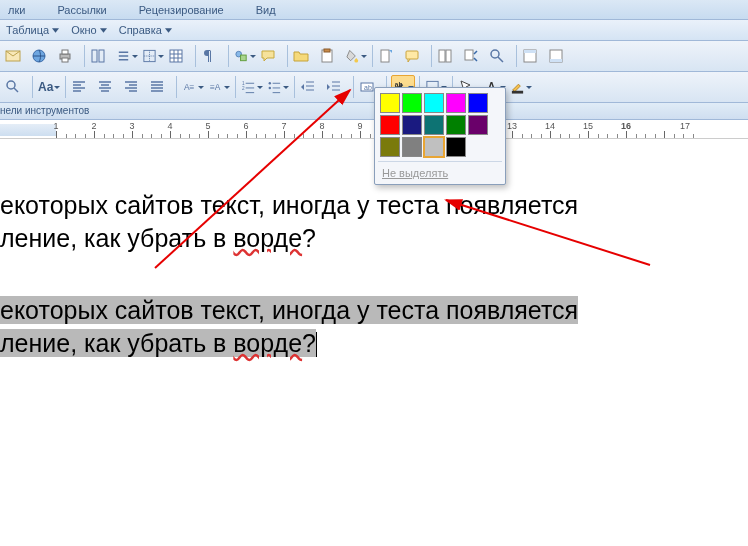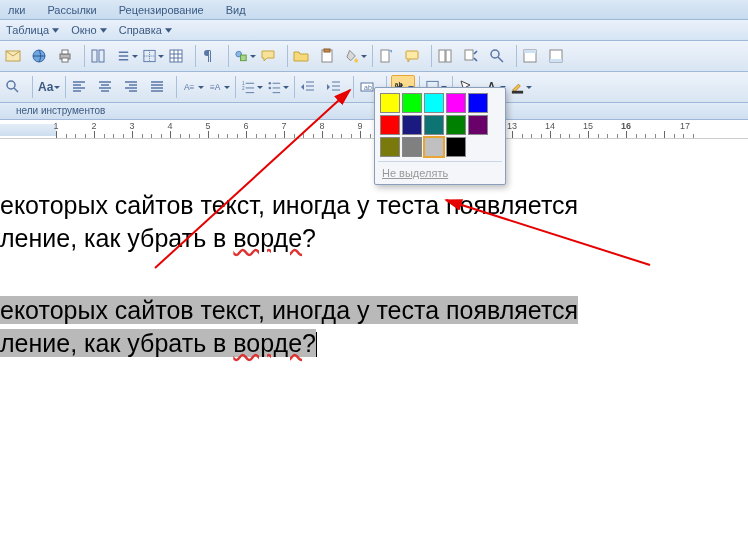--- a/index.html
+++ b/index.html
@@ -1,27 +1,27 @@
 <!DOCTYPE html>
 <html><head>
 <meta charset="utf-8">
 <style>
 body{margin:0;font-family:"Segoe UI",Tahoma,sans-serif;font-size:11px;background:#fff;width:748px;height:546px;overflow:hidden;position:relative}
-.tabs{background:linear-gradient(#dbe8f5,#c7dbf0);border-bottom:1px solid #a0b8d8;padding-left:6px;display:flex;gap:18px;height:19px;align-items:flex-end;color:#3b5a82}
+.tabs{background:linear-gradient(#dbe8f5,#c7dbf0);border-bottom:1px solid #a0b8d8;padding-left:6px;display:flex;gap:28px;height:19px;align-items:flex-end;color:#3b5a82}
 .tabs span{padding:2px 2px 3px;cursor:pointer}
 .menubar{background:linear-gradient(#eaf1fa,#d5e4f4);border-bottom:1px solid #a0b8d8;height:20px;display:flex;align-items:center;padding-left:6px;gap:12px;color:#3b5a82}
 .menubar .m{display:flex;align-items:center;gap:3px;cursor:pointer}
 .menubar .m svg{width:7px;height:5px}
 .toolbar{background:linear-gradient(#eef3fa,#d8e5f3);border-bottom:1px solid #a0b8d8;height:28px;display:flex;align-items:center;padding:1px 4px;gap:2px}
 .toolbar .sep{width:1px;height:22px;background:#a8c0dc;margin:0 2px}
 .btn{width:22px;height:22px;display:flex;align-items:center;border:1px solid transparent;border-radius:2px;cursor:pointer}
 .btn svg{width:16px;height:16px}
 .btn.dd::after{content:"";border:3px solid transparent;border-top-color:#3b5a82;margin-left:1px;margin-top:4px}
 .btn.active{border-color:#e8a534;background:#fddc8e}
-.panellabel{background:linear-gradient(#e0ecf7,#cfdef0);border-bottom:1px solid #a0b8d8;height:16px;font-size:10px;color:#3b5a82;padding-left:16px;line-height:16px}
+.panellabel{background:linear-gradient(#e0ecf7,#cfdef0);border-bottom:1px solid #a0b8d8;height:16px;font-size:10px;color:#3b5a82;padding-left:0;line-height:16px}
 .ruler{background:#fff;border-bottom:1px solid #ccc;height:18px;position:relative;overflow:hidden;font-size:9px;color:#555}
 .ruler .bar{position:absolute;left:0;top:4px;height:12px;width:56px;background:linear-gradient(#e4edf7,#cddef0)}
 .ruler .tick{position:absolute;top:14px;width:1px;height:4px;background:#888}
 .ruler .tickM{position:absolute;top:11px;width:1px;height:7px;background:#666}
 .ruler .num{position:absolute;top:1px;transform:translateX(-50%)}
 .doc{padding:0;position:relative;color:#000}
 .para{font-family:Arial,Helvetica,sans-serif;font-size:25px;line-height:1.3;padding:50px 0 0 0}
 .para div{white-space:nowrap}
 .hl{background:#b9b9b9}
 .err{text-decoration:underline wavy #d33}

